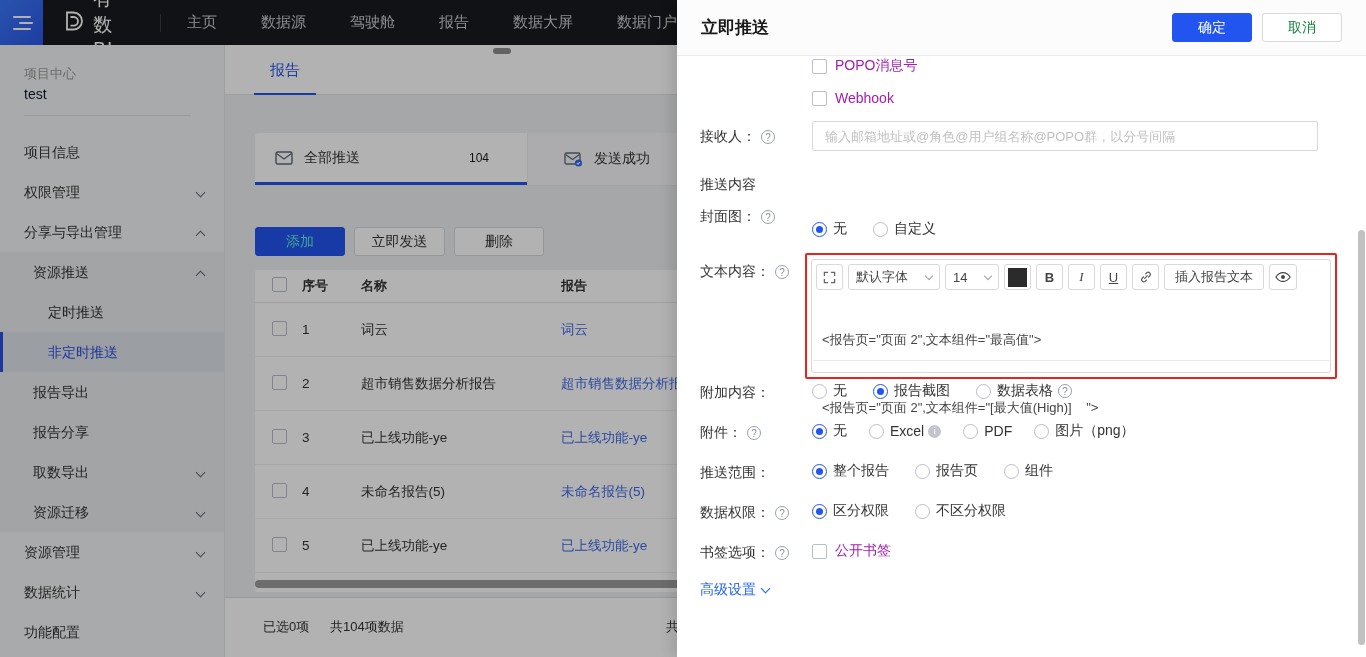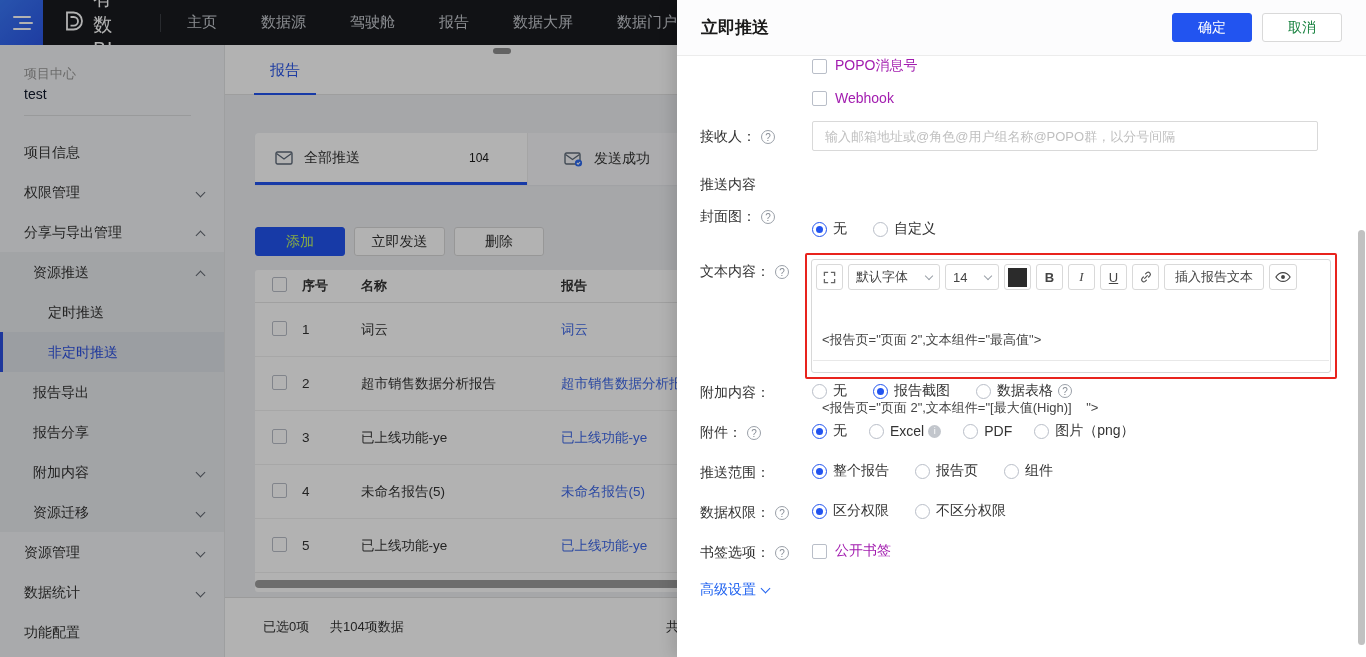--- a/index.html
+++ b/index.html
@@ -41,21 +41,21 @@
   .tab.active { color:#2b57e8; border-bottom:2px solid #2254f0; }
   .scroll-nub { position:absolute; left:268px; top:3px; width:18px; height:6px; background:#8f8f8f; border-radius:3px; }
   .cards { position:absolute; left:30px; top:88px; width:600px; height:52px; display:flex; border-radius:4px 4px 0 0; overflow:hidden; box-shadow:0 1px 2px rgba(0,0,0,0.04); }
   .card { display:flex; align-items:center; padding:0 20px; cursor:pointer; }
   .card.active { width:272px; background:#fff; border-bottom:3px solid #2254f0; }
   .card.plain { width:328px; background:#f6f7f9; border-left:1px solid #ececec; padding-left:36px; }
   .card .c-label { margin-left:11px; font-size:14px; color:#333; }
   .card .c-count { margin-left:auto; margin-right:18px; font-size:12px; color:#1a1a1a; }
   .btn-row { position:absolute; left:30px; top:182px; display:flex; gap:9px; }
   .btn { height:29px; border-radius:3px; font-size:14px; display:inline-flex; align-items:center; justify-content:center; cursor:pointer; border:1px solid #d9d9d9; background:#fff; color:#333; }
-  .btn.primary { background:#2254f0; border-color:#2254f0; color:#bef264; }
+  .btn.primary { background:#2254f0; border-color:#2254f0; color:#5eead4; }
   .btn.w90 { width:90px; } .btn.w91 { width:91px; }
   .tablecard { position:absolute; left:30px; top:225px; width:600px; height:322px; background:#fff; border-radius:3px; }
   .trow { display:flex; align-items:center; border-bottom:1px solid #efefef; }
   .thead { height:33px; font-weight:bold; font-size:13px; border-bottom:1px solid #e6e6e6; }
   .tbody-row { height:54px; font-size:13.5px; }
   .col-cb { width:47px; padding-left:17px; }
   .col-no { width:59px; } .col-name { width:200px; } .col-rep { flex:1; white-space:nowrap; overflow:hidden; }
   .link { color:#3f68e8; cursor:pointer; }
   .h-thumb { position:absolute; left:0; bottom:4px; width:600px; height:8px; background:#9d9d9d; border-radius:4px; }
   .mfooter { position:absolute; left:0; top:552px; width:700px; height:60px; background:#fff; border-top:1px solid #dedede; }
@@ -140,21 +140,21 @@
   <div class="side-divider"></div>
   <div class="menu">
     <div class="mi lv0"><span>项目信息</span></div>
     <div class="mi lv0"><span>权限管理</span><span class="chev down"></span></div>
     <div class="mi lv0"><span>分享与导出管理</span><span class="chev up"></span></div>
     <div class="mi lv1 sub-block"><span>资源推送</span><span class="chev up"></span></div>
     <div class="mi lv2 sub-block"><span>定时推送</span></div>
     <div class="mi lv2 sub-block selected"><span>非定时推送</span></div>
     <div class="mi lv1 sub-block"><span>报告导出</span></div>
     <div class="mi lv1 sub-block"><span>报告分享</span></div>
-    <div class="mi lv1 sub-block"><span>附加内容</span><span class="chev down"></span></div>
+    <div class="mi lv1 sub-block"><span>取数导出</span><span class="chev down"></span></div>
     <div class="mi lv1 sub-block"><span>资源迁移</span><span class="chev down"></span></div>
     <div class="mi lv0"><span>资源管理</span><span class="chev down"></span></div>
     <div class="mi lv0"><span>数据统计</span><span class="chev down"></span></div>
     <div class="mi lv0"><span>功能配置</span></div>
   </div>
 </div>
 
 <div id="main">
   <div class="tabbar">
     <div class="tab active">报告</div>

